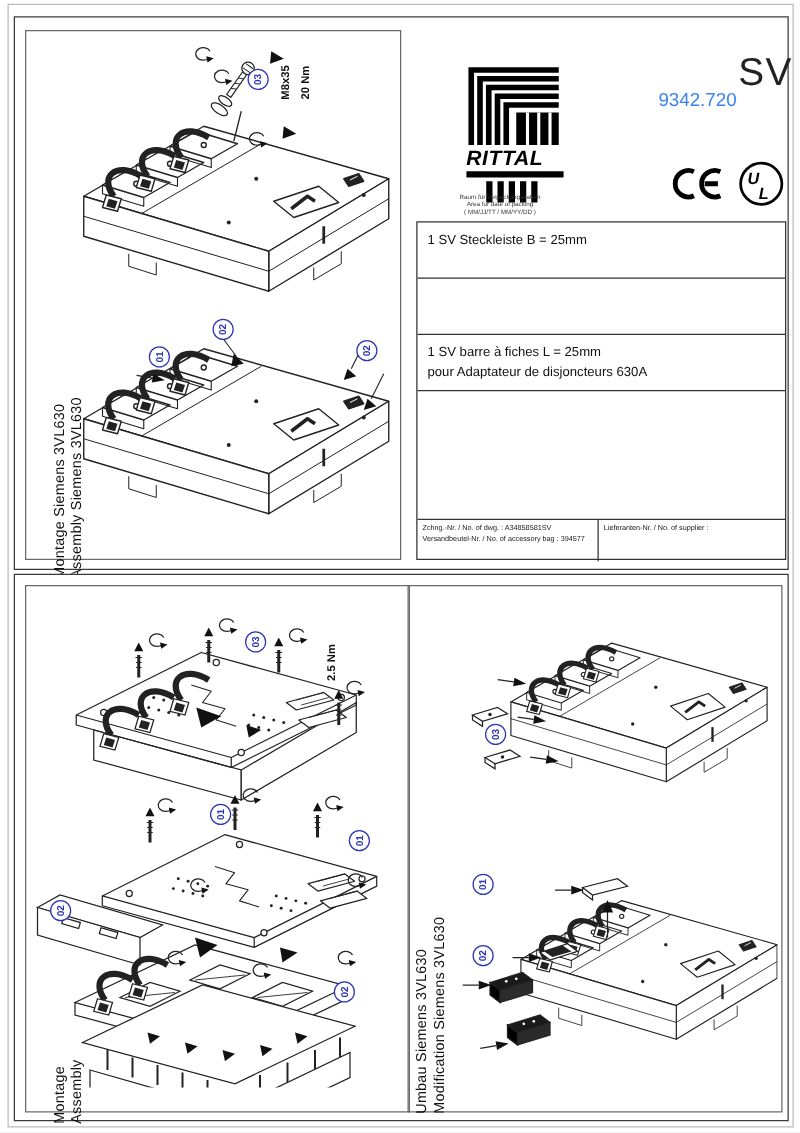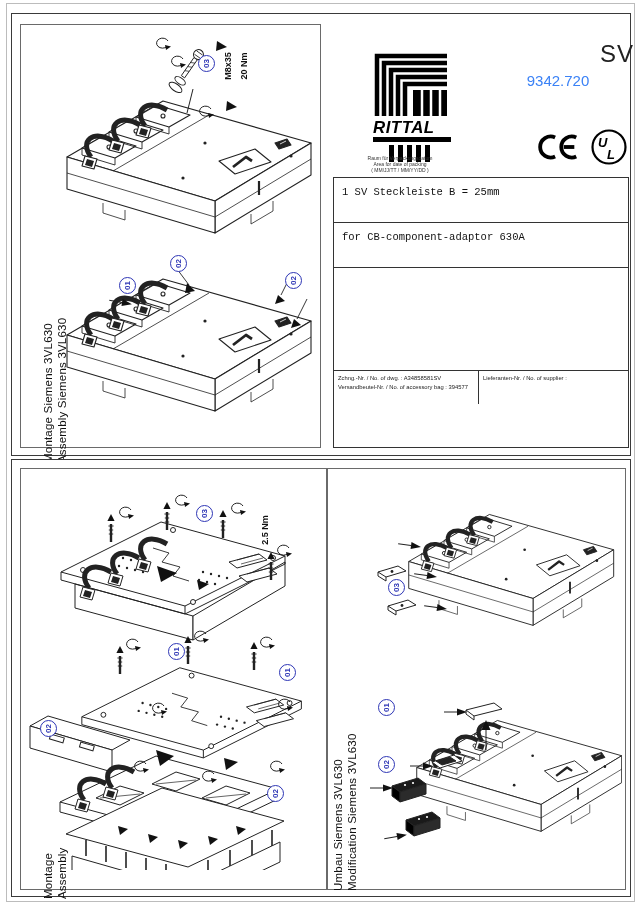--- a/index.html
+++ b/index.html
@@ -11,29 +11,29 @@
   .box{position:absolute;border:1px solid #6a6a6a;}
   .vlabel{position:absolute;transform:rotate(-90deg);font-size:11.5px;line-height:14px;
           white-space:nowrap;color:#111;letter-spacing:.2px;}
   .callout{position:absolute;width:17px;height:17px;border:1.8px solid var(--accent,#2d35b5);
            border-radius:50%;color:var(--accent,#2d35b5);font-size:8px;font-weight:bold;
            display:flex;align-items:center;justify-content:center;transform:rotate(-90deg);
            background:#fff;box-sizing:border-box;z-index:5;}
   .rlabel{position:absolute;width:44px;height:12px;transform:rotate(-90deg);font-size:9px;
           font-weight:bold;color:#111;text-align:center;white-space:nowrap;z-index:5;}
   .sv-series{position:absolute;left:470px;top:26px;width:152px;text-align:right;
-             font-size:24px;letter-spacing:1px;color:#222;}
+             font-size:31px;letter-spacing:1px;color:#222;}
   .sv-number{position:absolute;left:470px;top:58px;width:152px;text-align:center;
              font-size:15px;color:#3b82f6;}
   .packnote{position:absolute;left:332px;top:141px;width:112px;font-size:5px;line-height:6px;
             text-align:center;color:#333;}
   .desc-table{position:absolute;left:333px;top:177px;width:296px;height:271px;
               border:1px solid #333;box-sizing:border-box;background:#fff;}
   .drow{border-bottom:1px solid #333;box-sizing:border-box;padding:6px 8px 0 8px;
-        font-size:10.5px;line-height:16px;color:#111;font-family:Liberation Mono, monospace;}
+        font-size:10.5px;line-height:16px;color:#111;}
   .drow.r1,.drow.r2,.drow.r3{height:45px;}
   .drow.r4{height:103px;}
   .foot{height:33px;display:flex;font-size:5.8px;line-height:8.5px;color:#222;}
   .foot .fc1{width:145px;border-right:1px solid #333;padding:3px 4px;box-sizing:border-box;}
   .foot .fc2{flex:1;padding:3px 4px;box-sizing:border-box;}
   .logo{position:absolute;left:336px;top:38px;width:78px;margin-left:25px;}
   .logo-word{font-size:16.5px;font-weight:bold;font-style:italic;letter-spacing:.5px;
              color:#000;line-height:18px;transform:scaleX(1.02);transform-origin:left;}
   svg{display:block;}
   .diag{position:absolute;z-index:1;}
@@ -242,21 +242,24 @@
       <text x="17" y="31" font-size="13" font-weight="bold" font-style="italic" font-family="Liberation Sans, sans-serif">L</text>
     </svg>
 
   </div>
 
   <div class="desc-table">
     <div class="drow r1">
       <div>1 SV Steckleiste B = 25mm</div>
     </div>
     <div class="drow r2">
-      <div>for CB-component-adaptor 630A</div>
+    </div>
+    <div class="drow r3">
+      <div>1 SV barre à fiches L = 25mm</div>
+      <div>pour Adaptateur de disjoncteurs 630A</div>
     </div>
     <div class="drow r4"></div>
     <div class="foot">
       <div class="fc1">
         <div>Zchng.-Nr. / No. of dwg. : A34858581SV</div>
         <div>Versandbeutel-Nr. / No. of accessory bag : 394577</div>
       </div>
       <div class="fc2">
         <div>Lieferanten-Nr. / No. of supplier :</div>
       </div>

